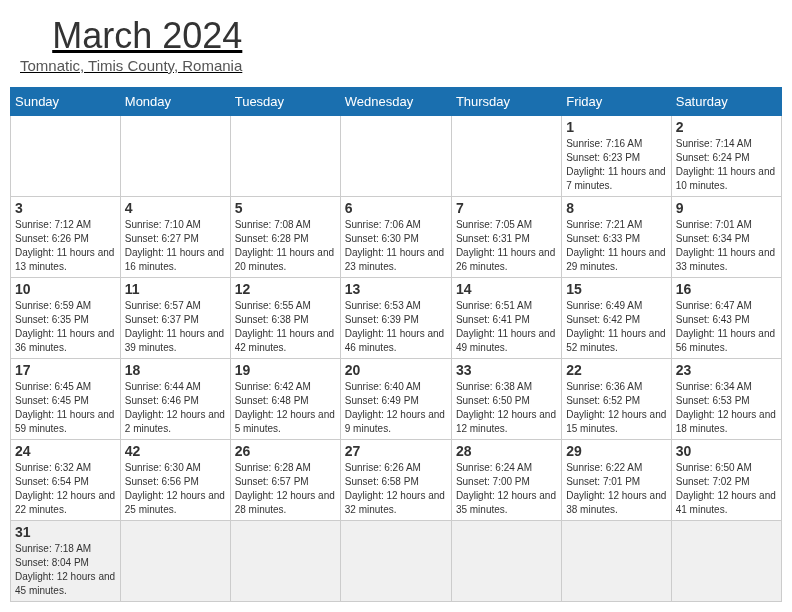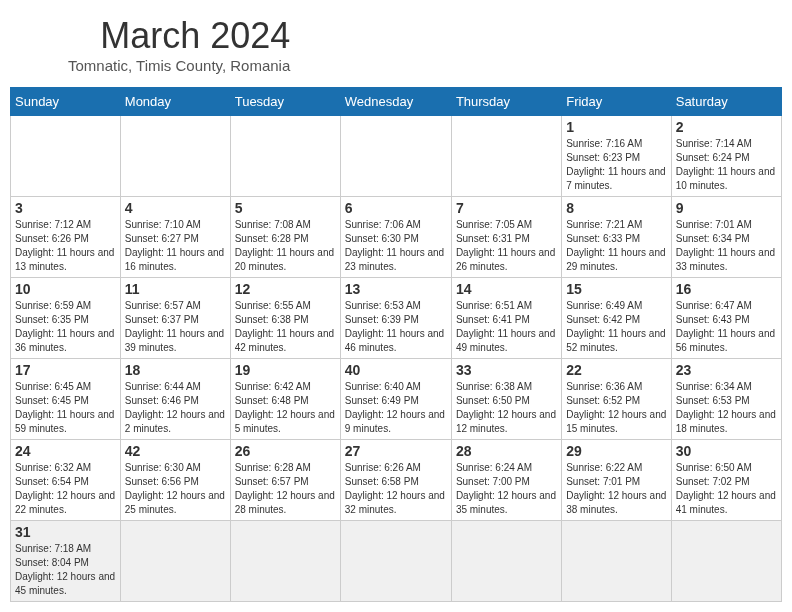--- a/index.html
+++ b/index.html
@@ -17,30 +17,30 @@
       margin-bottom: 8px;
       padding: 5px 5px 5px 10px;
     }
     .logo {
       display: flex;
       align-items: center;
       gap: 4px;
     }
     .title-section {
       text-align: right;
+      text-decoration: underline;
     }
     .month-year {
       font-size: 36px;
       font-weight: normal;
       color: #333;
     }
     .location {
       font-size: 15px;
       color: #555;
-      margin-left: 48px;
     }
     .calendar-table {
       width: 100%;
       border-collapse: collapse;
       font-size: 11px;
     }
     .calendar-table th {
       background: #1a6faf;
       color: #fff;
       padding: 6px 4px;
@@ -222,21 +222,21 @@
 Sunset: 6:46 PM
 Daylight: 12 hours and 2 minutes.</div>
         </td>
         <td>
           <span class="day-number">19</span>
           <div class="day-info">Sunrise: 6:42 AM
 Sunset: 6:48 PM
 Daylight: 12 hours and 5 minutes.</div>
         </td>
         <td>
-          <span class="day-number">40</span>
+          <span class="day-number">20</span>
           <div class="day-info">Sunrise: 6:40 AM
 Sunset: 6:49 PM
 Daylight: 12 hours and 9 minutes.</div>
         </td>
         <td>
           <span class="day-number">33</span>
           <div class="day-info">Sunrise: 6:38 AM
 Sunset: 6:50 PM
 Daylight: 12 hours and 12 minutes.</div>
         </td>

